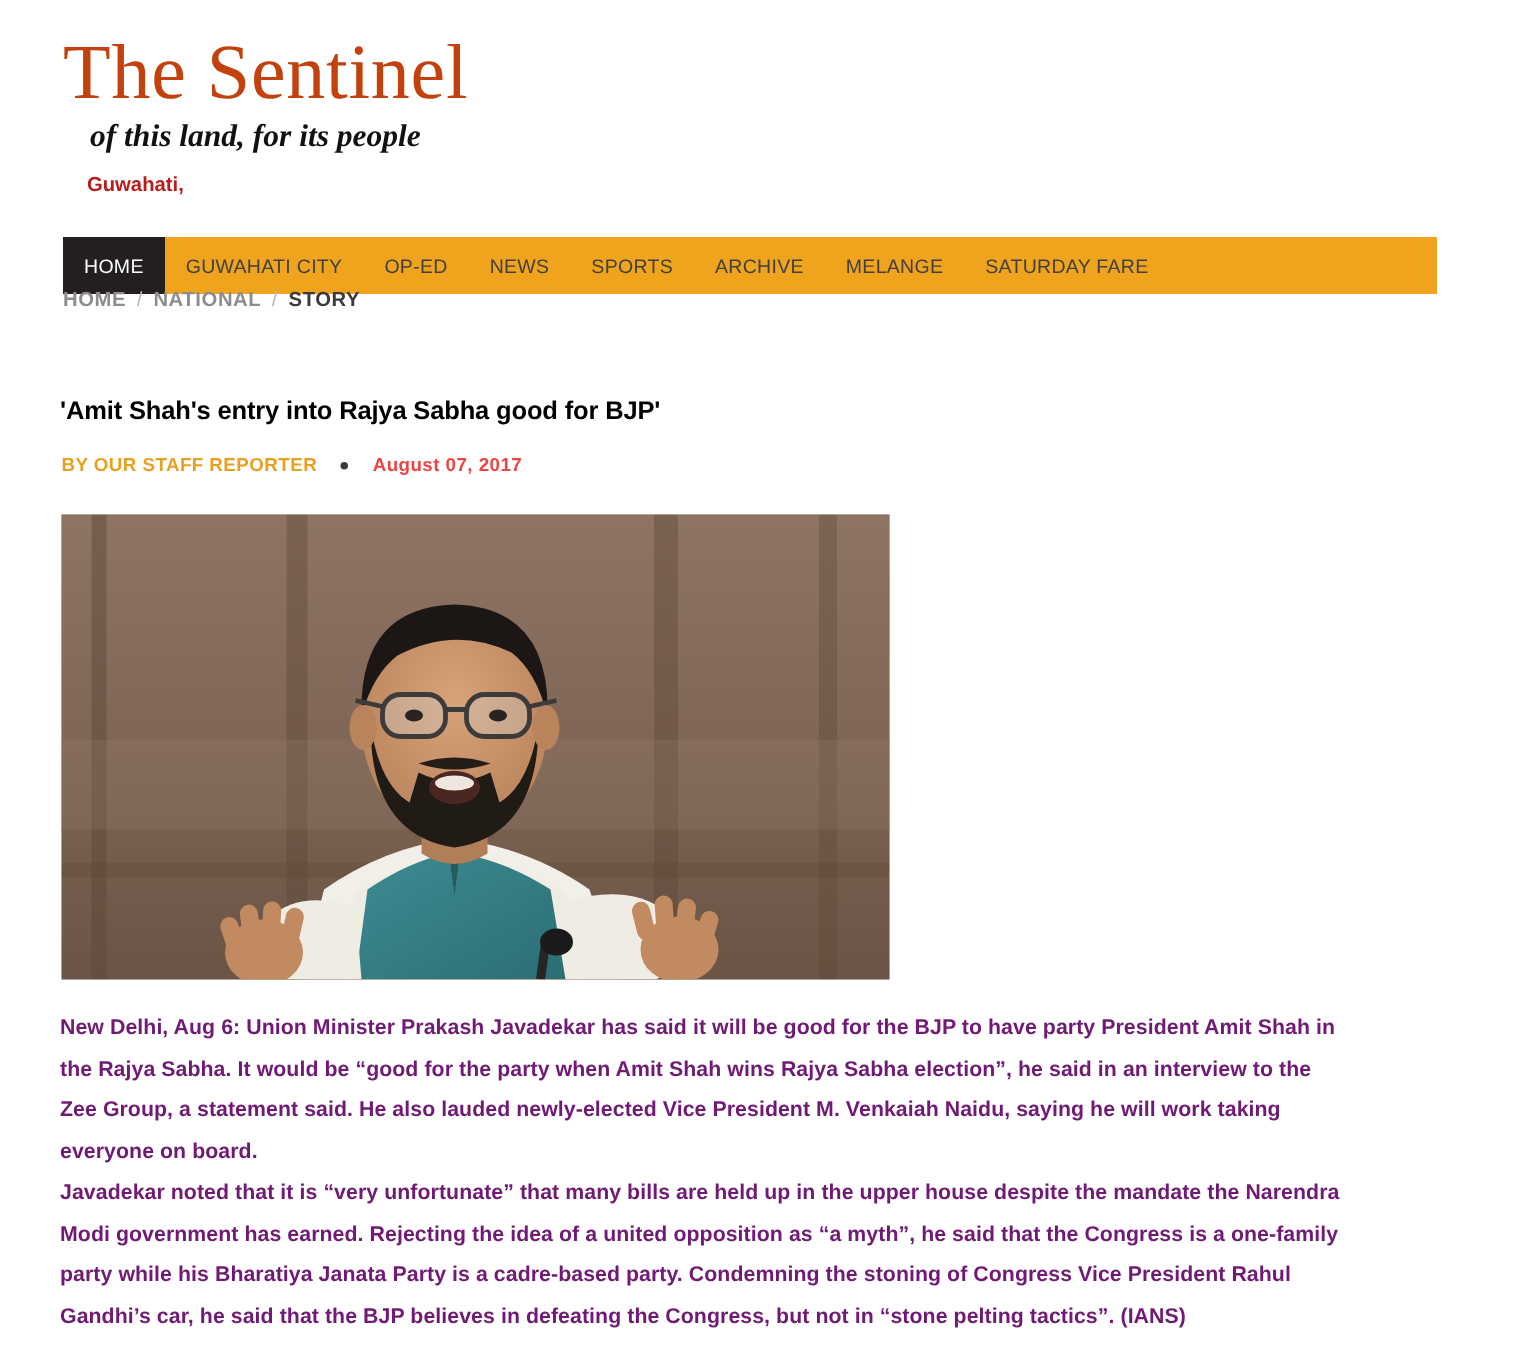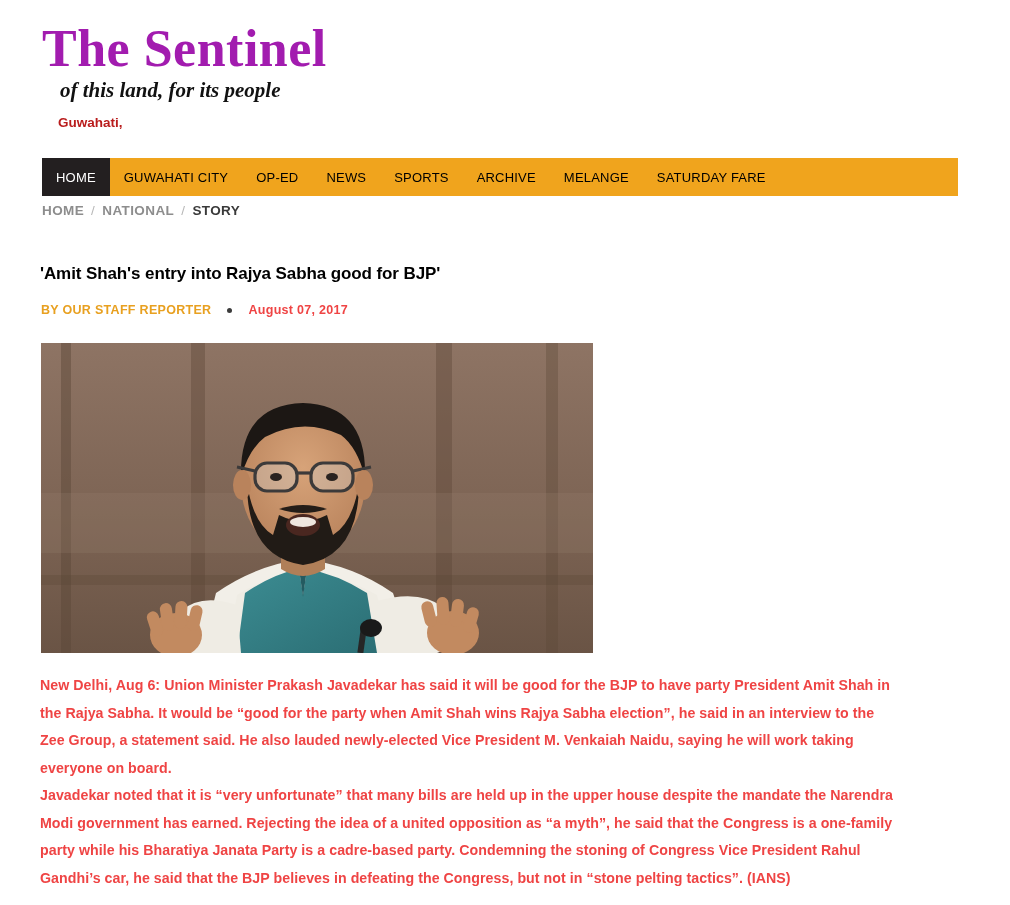--- a/index.html
+++ b/index.html
@@ -22,23 +22,23 @@
   
   .masthead {
     padding: 22px 0 0 42px;
     background: #fff;
     height: 145px;
   }
   .logo-main {
     font-family: "Liberation Serif", serif;
     font-size: 52px;
     letter-spacing: 0.5px;
-    color: #a21caf;
+    color: #c2410c;
     line-height: 1.05;
-    font-weight: 700;
+    font-weight: 400;
   }
   .logo-sub {
     font-family: "Liberation Serif", serif;
     font-style: italic;
     font-weight: bold;
     font-size: 21px;
     color: #111;
     margin-top: 2px;
     margin-left: 18px;
     line-height: 1.1;
@@ -60,36 +60,36 @@
     height: 38px;
     background: #f0a41d;
     display: flex;
     align-items: stretch;
   }
   .nav-item {
     display: flex;
     align-items: center;
     padding: 0 14px;
     font-size: 13px;
-    color: #000000;
+    color: #404040;
     font-weight: 400;
     letter-spacing: 0.2px;
     white-space: nowrap;
     cursor: pointer;
     text-transform: uppercase;
   }
   .nav-item.active {
     background: #231f20;
     color: #ffffff;
   }
 
   
   .breadcrumb {
     position: absolute;
-    top: 203px;
+    top: 192px;
     left: 42px;
     font-size: 13.5px;
     letter-spacing: 0.4px;
     color: #888;
     font-weight: bold;
   }
   .breadcrumb a { color: #8d8d8d; text-decoration: none; cursor: pointer; }
   .breadcrumb .sep { color: #b8b8b8; margin: 0 7px; font-weight: normal; }
   .breadcrumb .current { color: #3a3a3a; }
 
@@ -133,21 +133,21 @@
   }
   .article-photo svg { display: block; }
 
   .article-body {
     position: absolute;
     top: 672px;
     left: 40px;
     width: 858px;
     font-size: 14.2px;
     font-weight: bold;
-    color: #ef4444;
+    color: #701a75;
     line-height: 27.5px;
     letter-spacing: 0.05px;
   }
   .article-body p { margin: 0; }
 </style>
 </head>
 <body>
 
 <div class="page">
 

